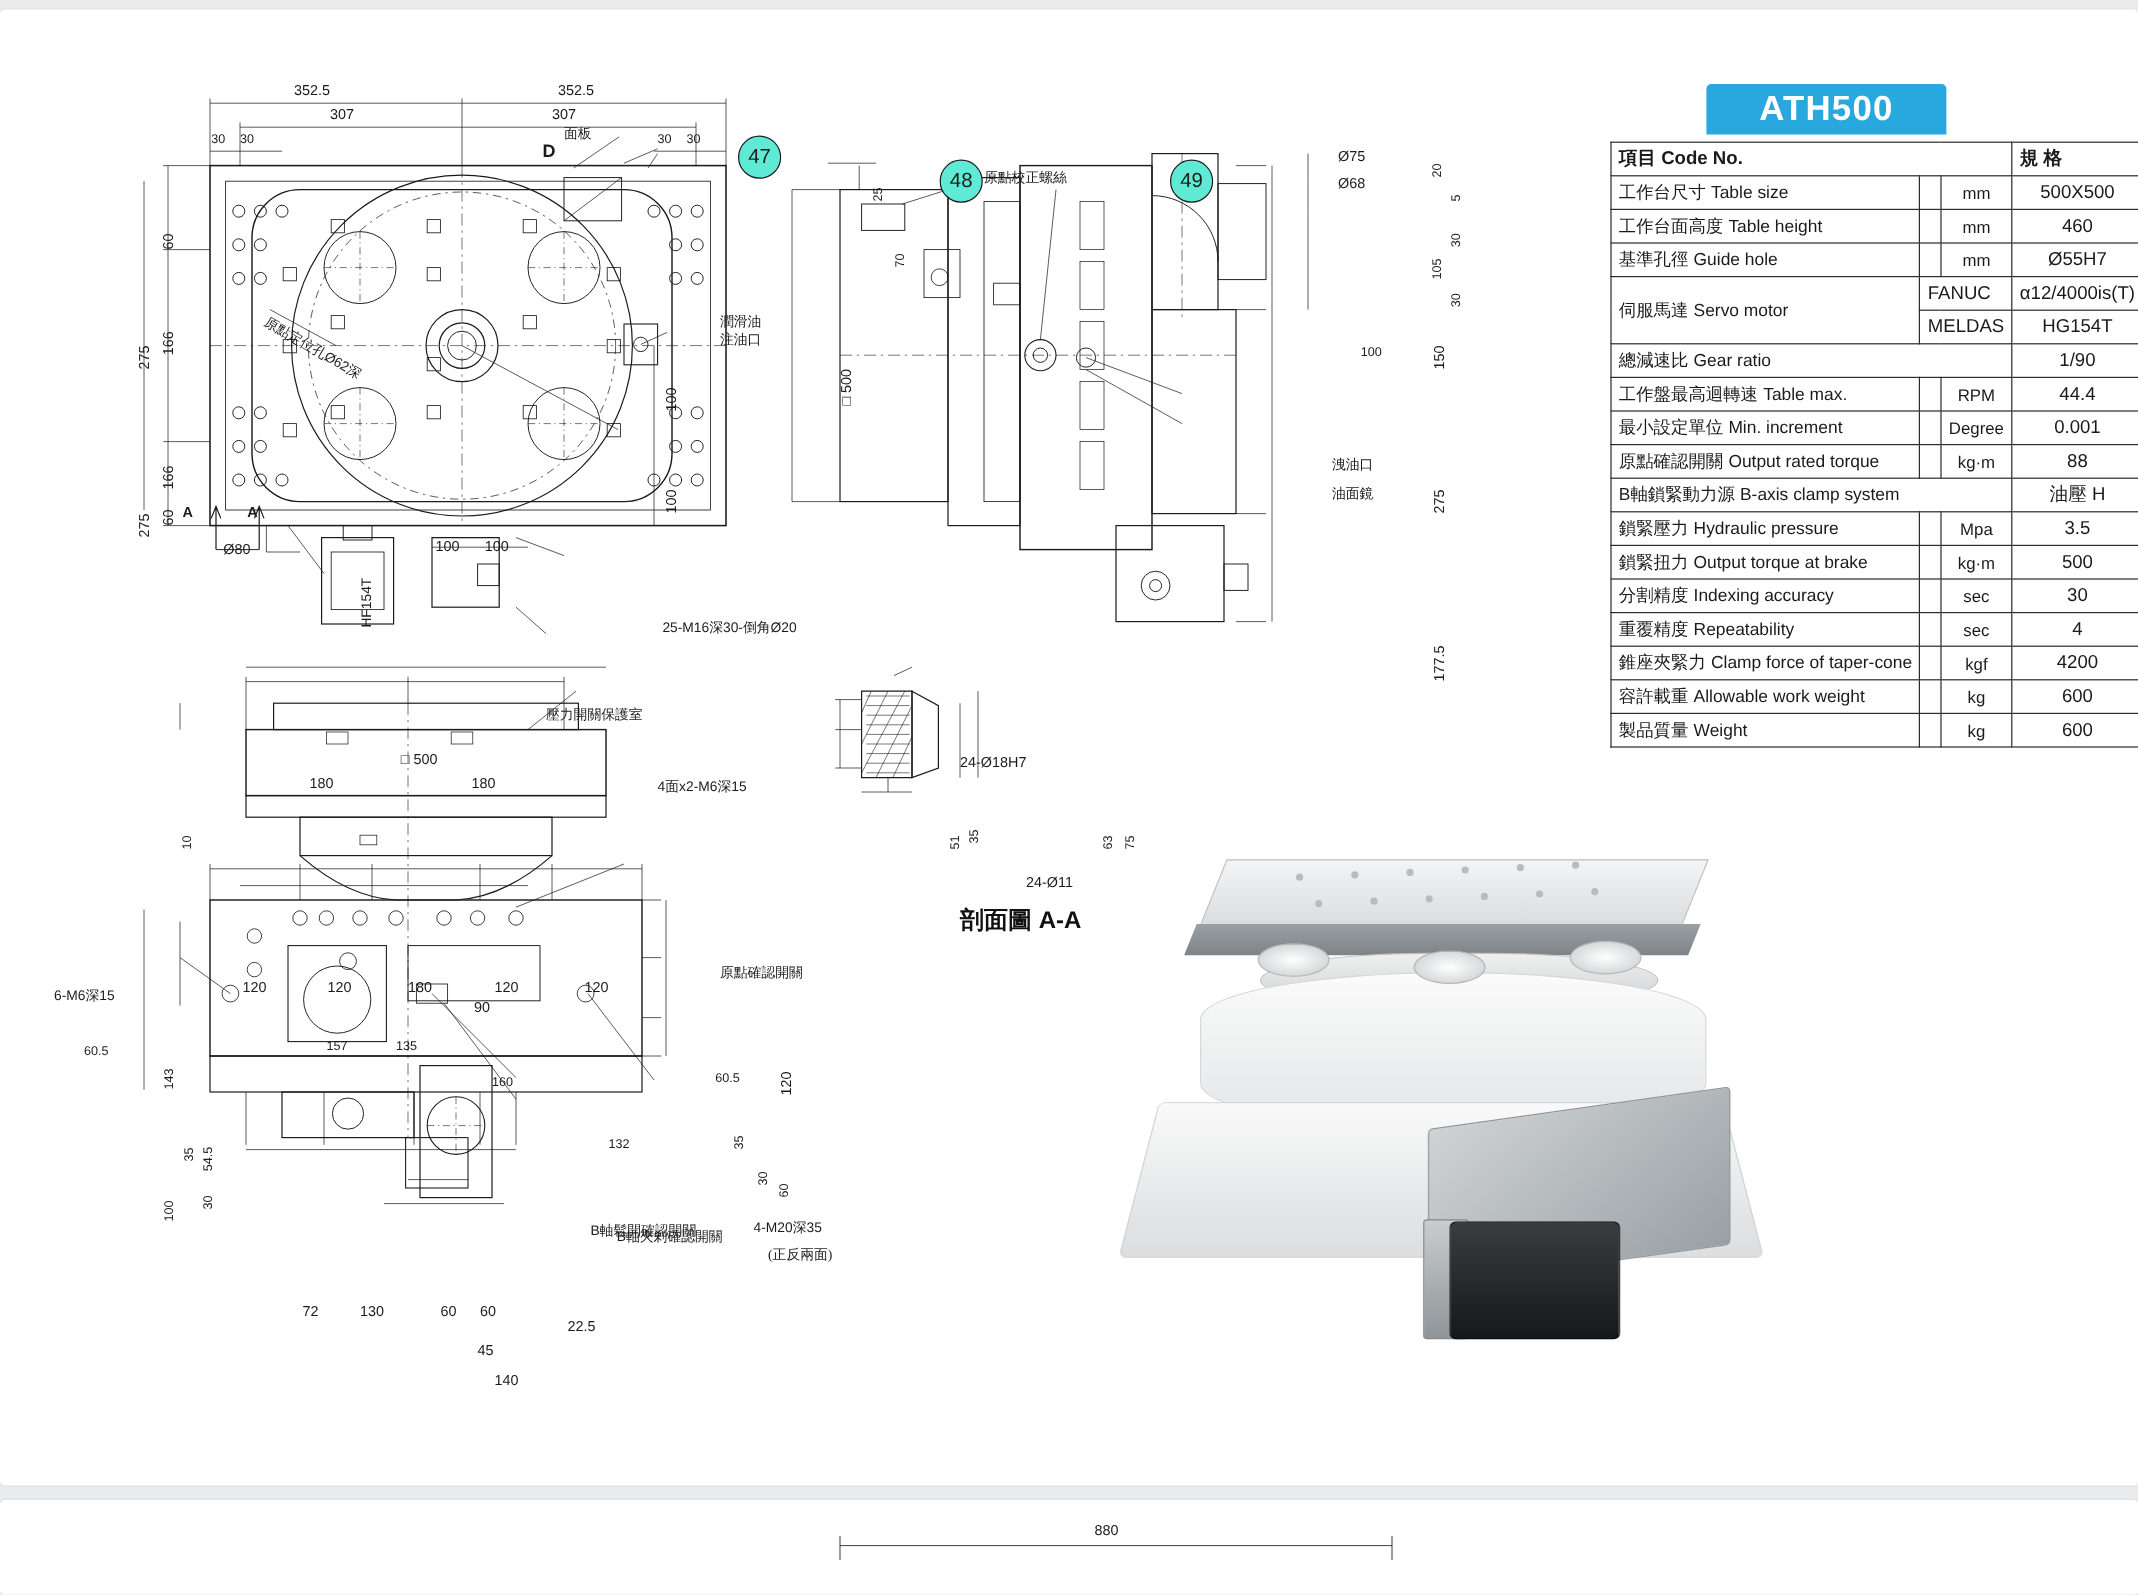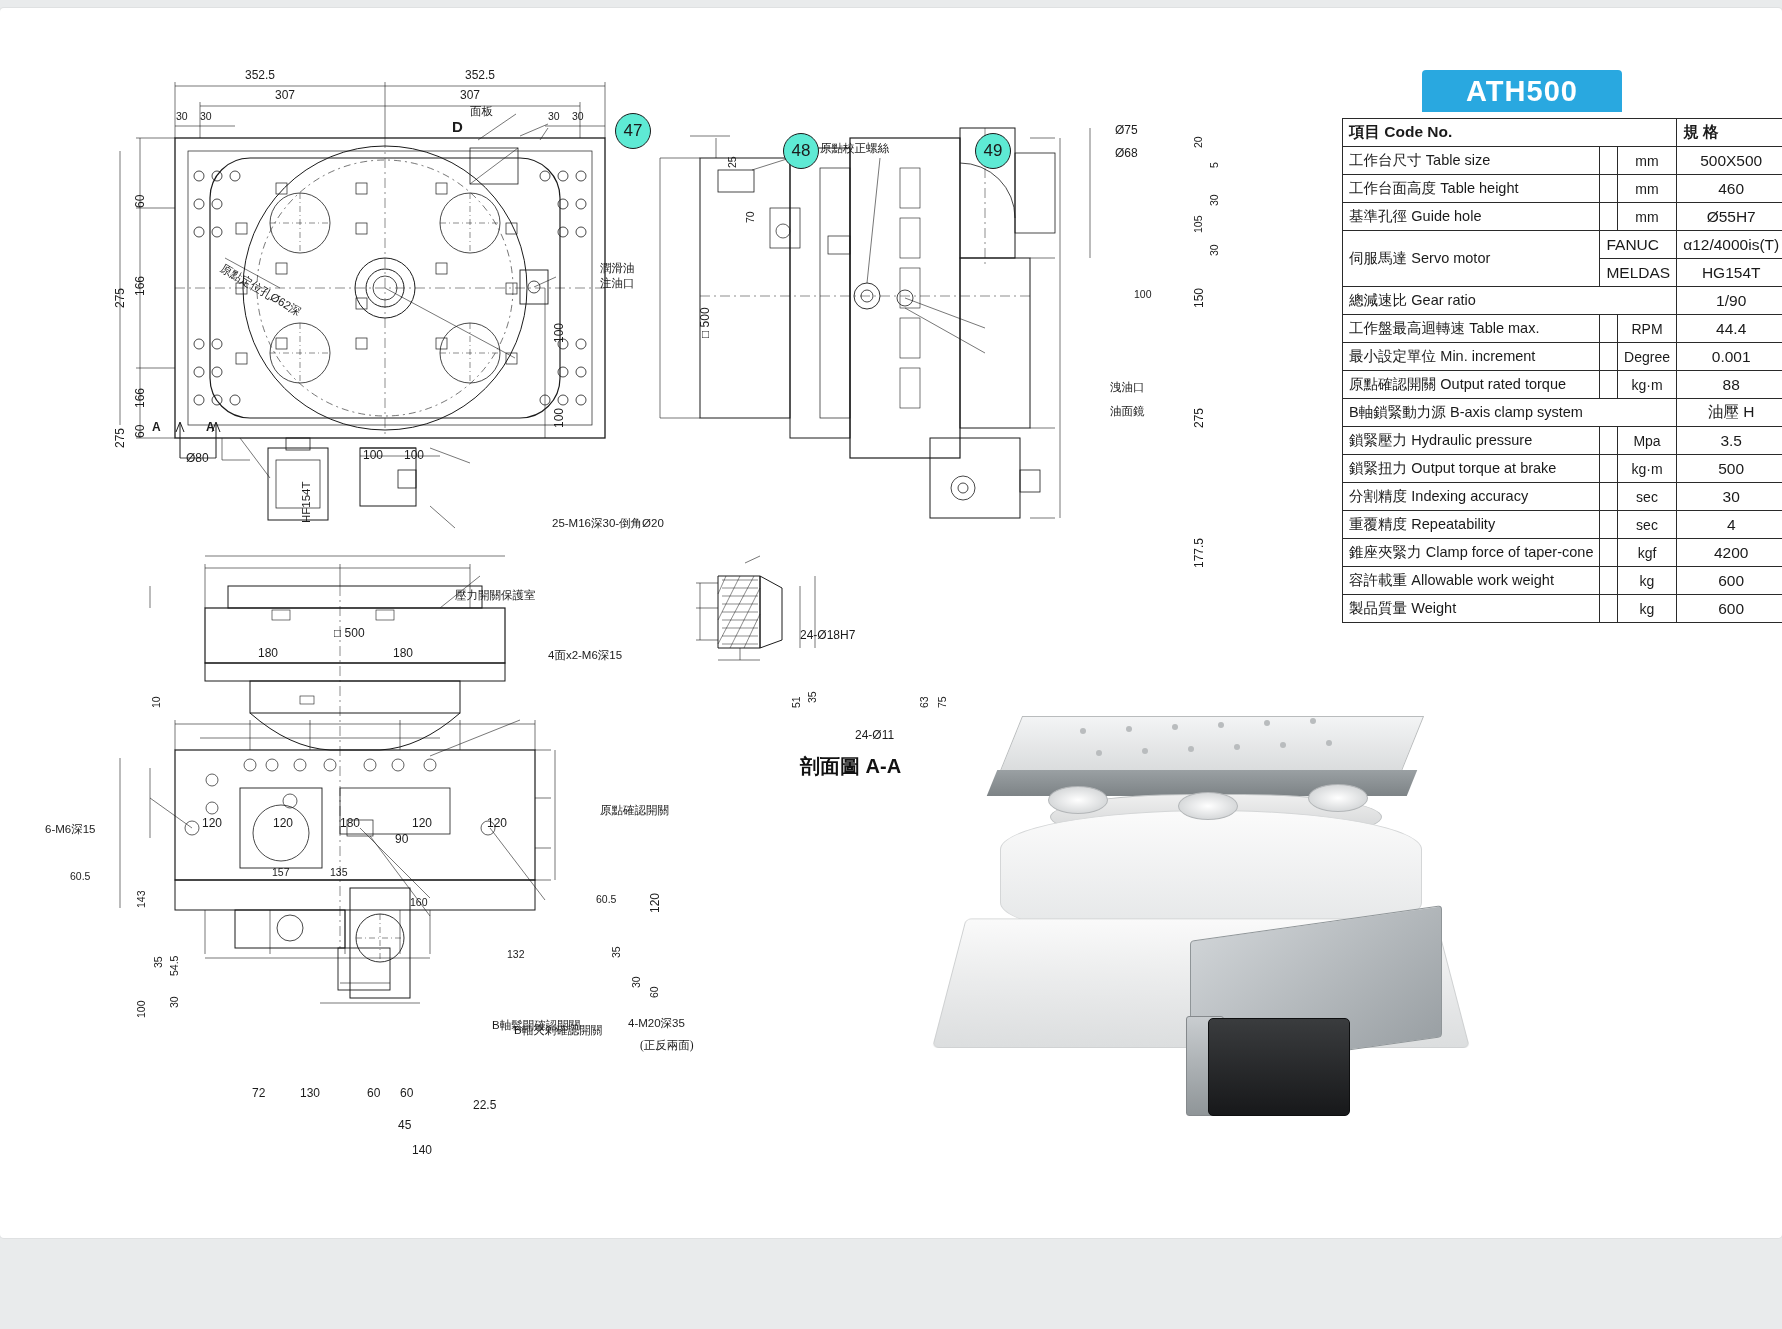--- a/index.html
+++ b/index.html
@@ -654,14 +654,23 @@
       <div class="ph-dot" style="left:166px;top:52px;"></div>
       <div class="ph-dot" style="left:212px;top:50px;"></div>
       <div class="ph-dot" style="left:258px;top:48px;"></div>
       <div class="ph-dot" style="left:304px;top:46px;"></div>
       <div class="ph-dot" style="left:350px;top:44px;"></div>
       <div class="ph-dot" style="left:396px;top:42px;"></div>
     </div>
 
   </div>
 
+  <div class="sheet-bottom">
+    <svg width="1782" height="79">
+      <g fill="none" stroke="#1b1b1b" stroke-width="0.7">
+        <path d="M700 38 H1160"></path>
+        <path d="M700 30 V50 M1160 30 V50"></path>
+      </g>
+    </svg>
+    <div class="bottomdim" style="left:912px;top:18px;">880</div>
+  </div>
 
 </div>
 
 </body></html>

